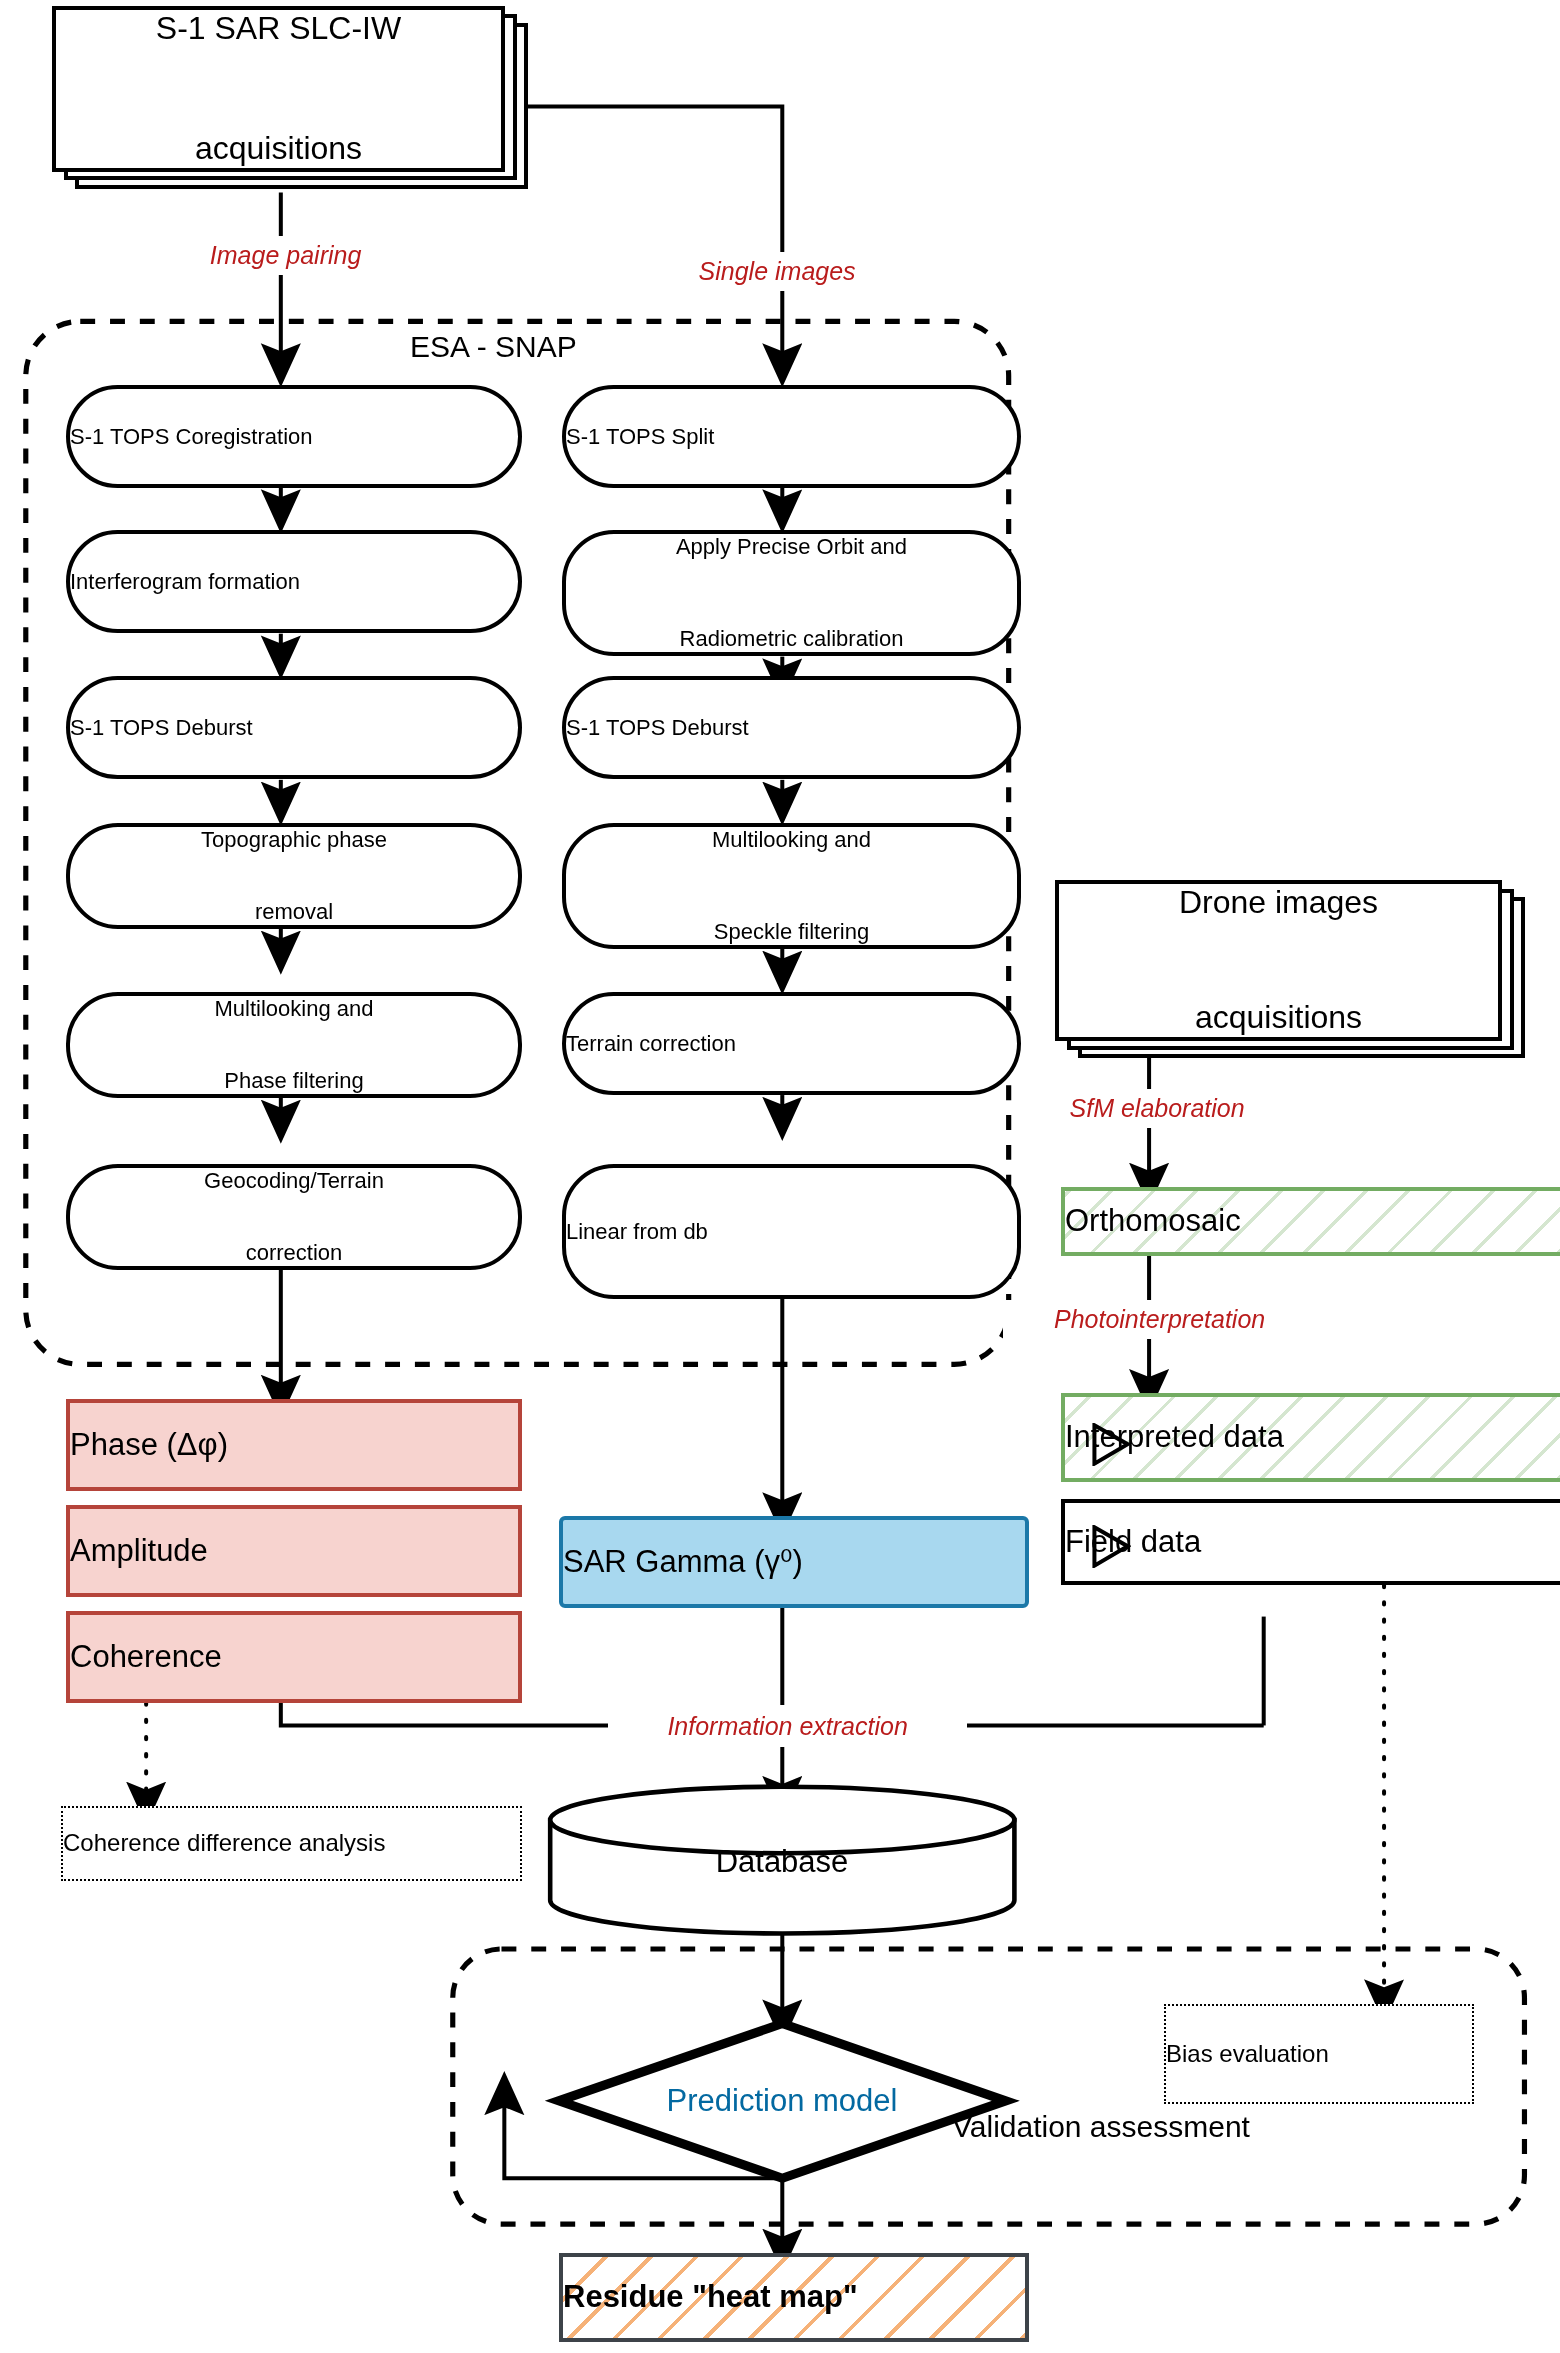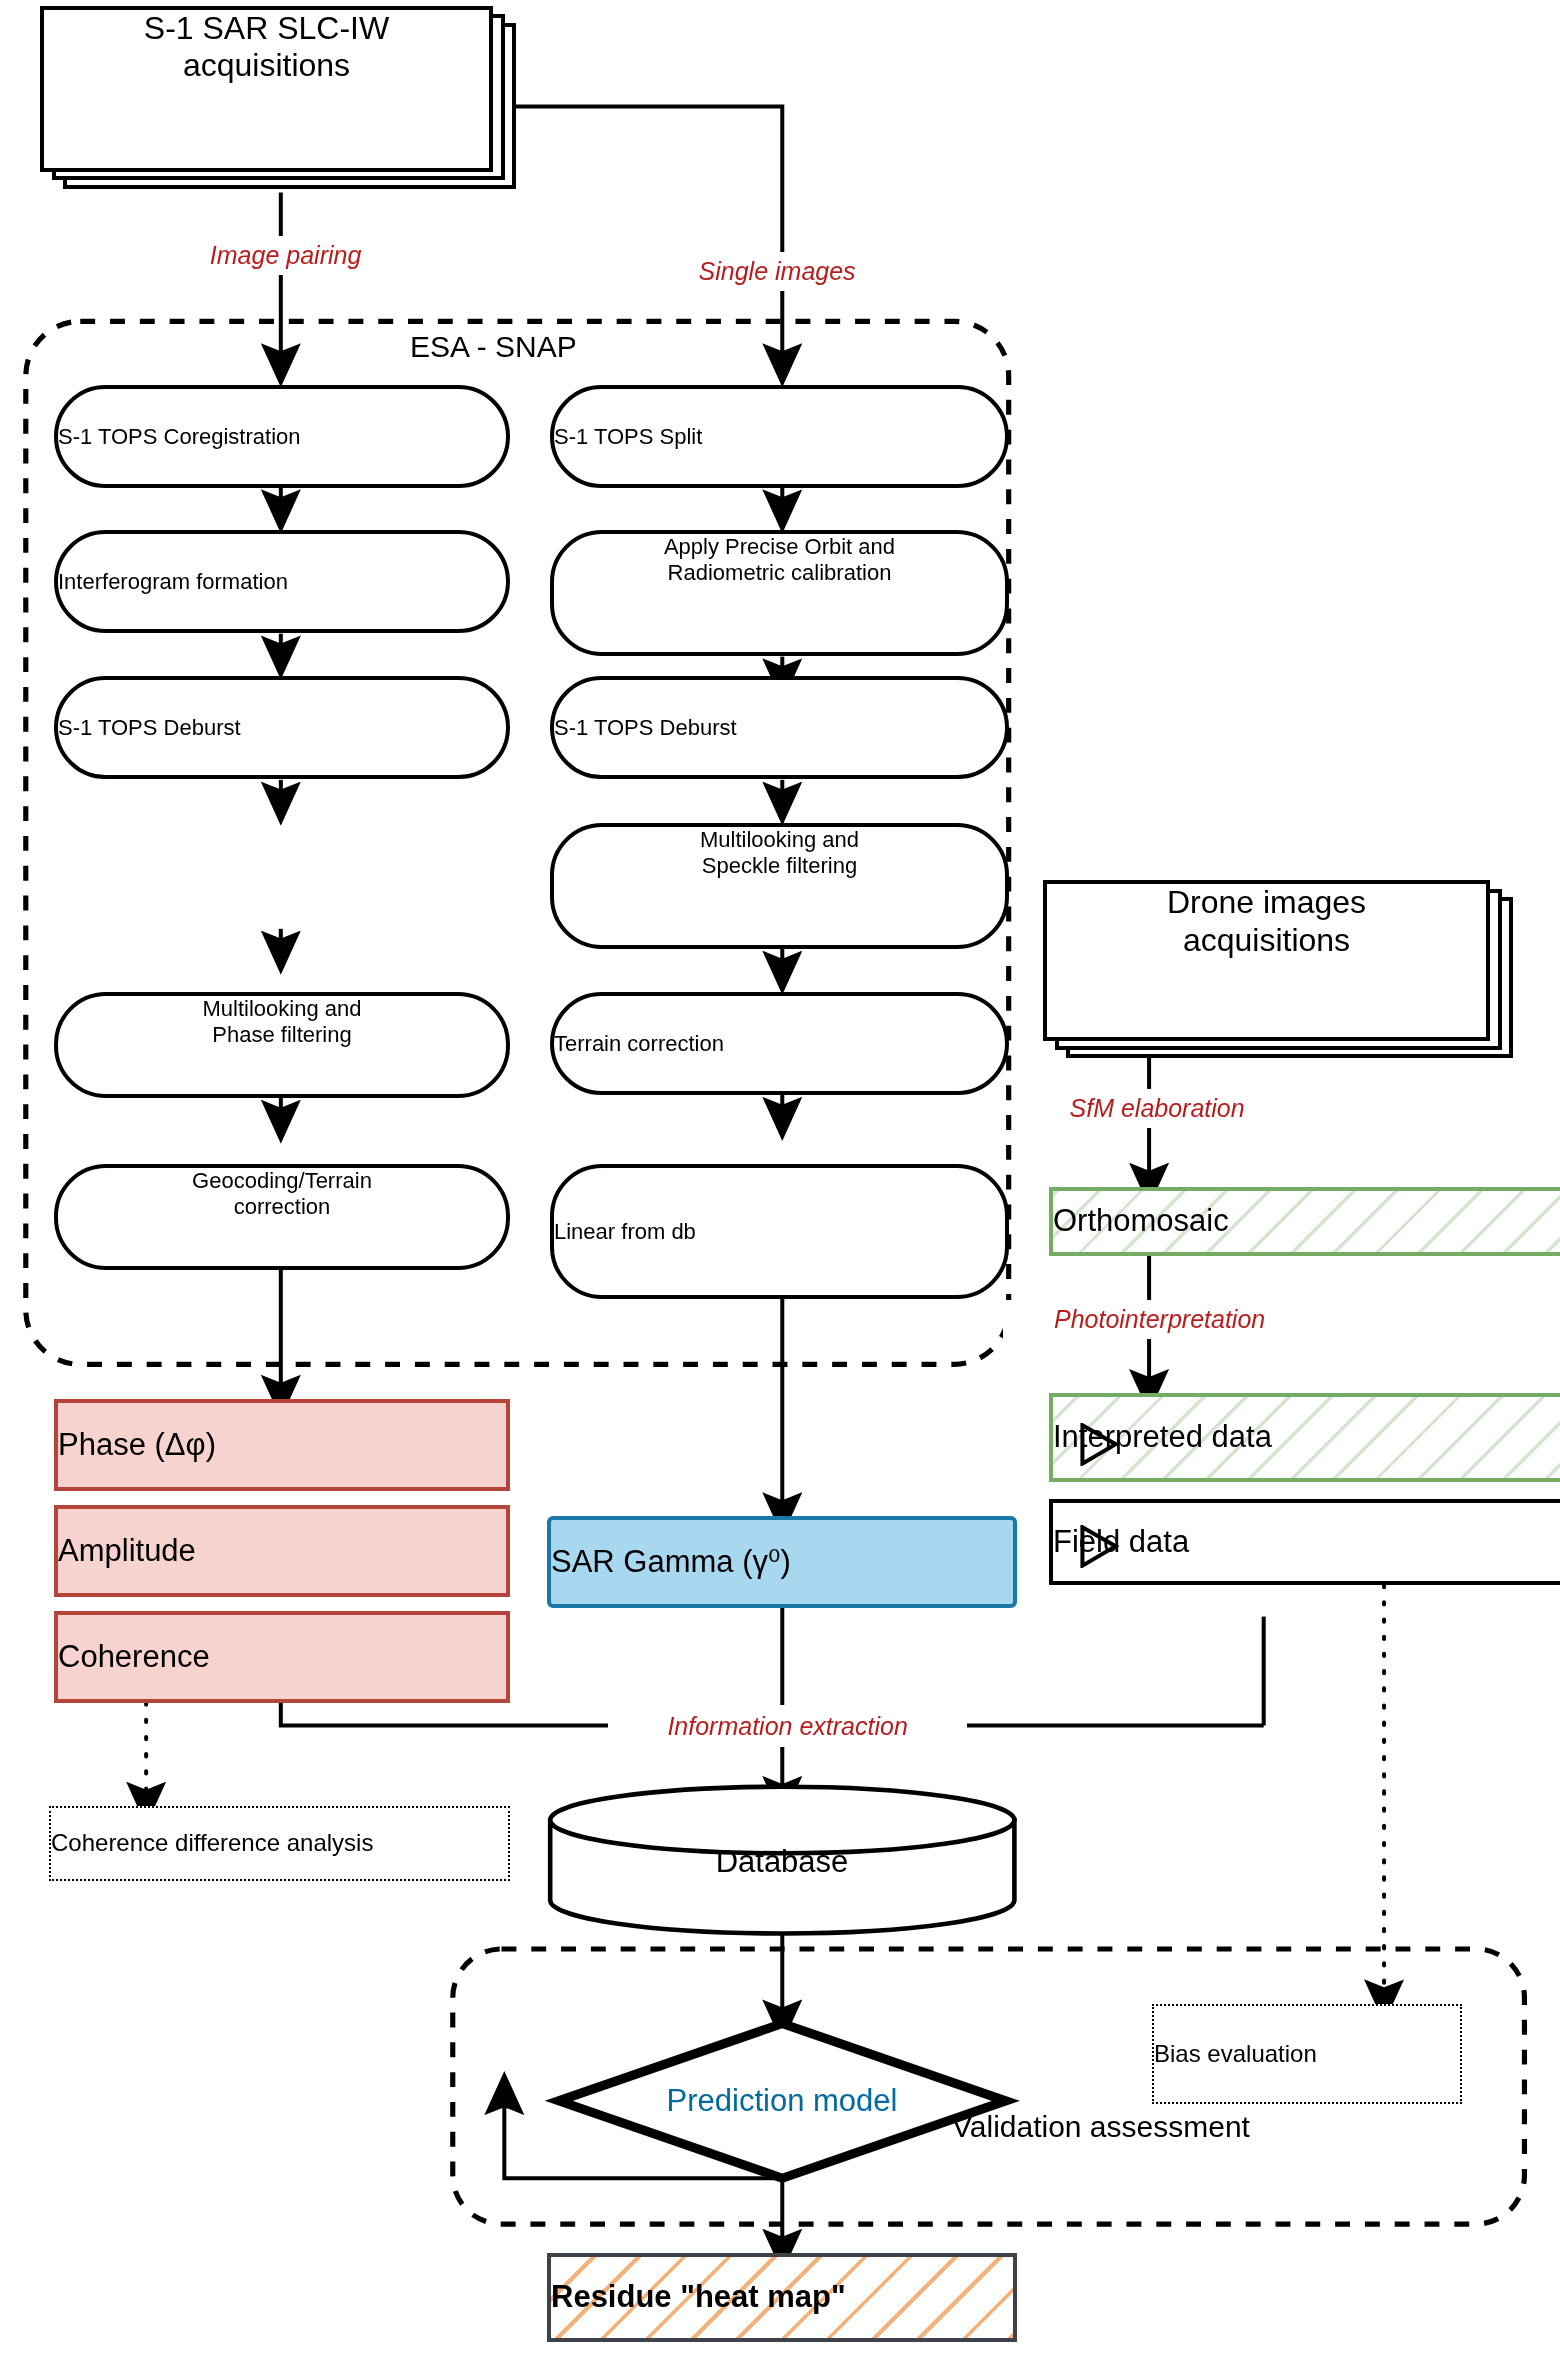--- a/index.html
+++ b/index.html
@@ -1,21 +1,21 @@
 <!DOCTYPE html>
 <html style="font-size:9.2px"><head>
 <meta charset="utf-8">
 <style>
   html,body{margin:0;padding:0;background:#fff;}
   body{font-family:"Liberation Sans","DejaVu Sans",sans-serif;}
   #stage{position:relative;width:1560px;height:2354px;background:#fff;overflow:hidden;}
   #svg-layer{position:absolute;left:0;top:0;width:1560px;height:2354px;}
 
   .node{position:absolute;box-sizing:border-box;display:flex;align-items:center;
-        justify-content:flex-start;text-align:center;line-height:1.18;color:#000;}
+        justify-content:space-between;text-align:center;line-height:1.18;color:#000;margin-left:12px;}
 
   
   .pill{border:4px solid #000;border-radius:52px;background:#fff;font-size:22px;}
 
   
   .stackcard{background:#fff;border:4px solid #000;font-size:32px;z-index:4;}
   .stackshadow{background:#fff;border:4px solid #000;z-index:2;}
 
   
   .resbox{border:4.6px solid;font-size:31px;}
@@ -144,20 +144,24 @@
 
   <div class="node pill" style="left:54px;top:385px;width:456px;height:103px;">
     <span>S-1 TOPS Coregistration</span>
   </div>
   <div class="node pill" style="left:54px;top:530px;width:456px;height:103px;">
     <span>Interferogram formation</span>
   </div>
   <div class="node pill" style="left:54px;top:676px;width:456px;height:103px;">
     <span>S-1 TOPS Deburst</span>
   </div>
+  <div class="node pill" style="left:54px;top:823px;width:456px;height:106px;flex-direction:column;">
+    <span>Topographic phase</span>
+    <span>removal</span>
+  </div>
   <div class="node pill" style="left:54px;top:992px;width:456px;height:106px;flex-direction:column;">
     <span>Multilooking and</span>
     <span>Phase filtering</span>
   </div>
   <div class="node pill" style="left:54px;top:1164px;width:456px;height:106px;flex-direction:column;">
     <span>Geocoding/Terrain</span>
     <span>correction</span>
   </div>
 
   <div class="node pill" style="left:550px;top:385px;width:459px;height:103px;">

